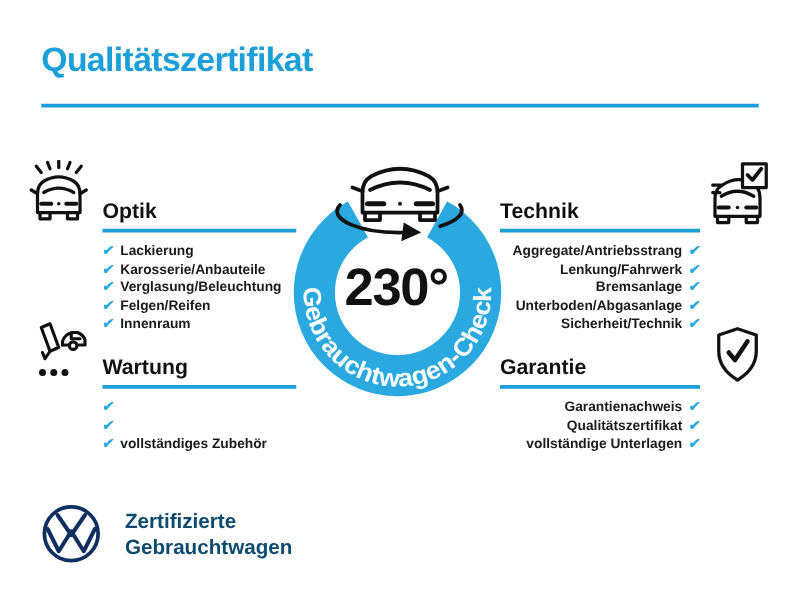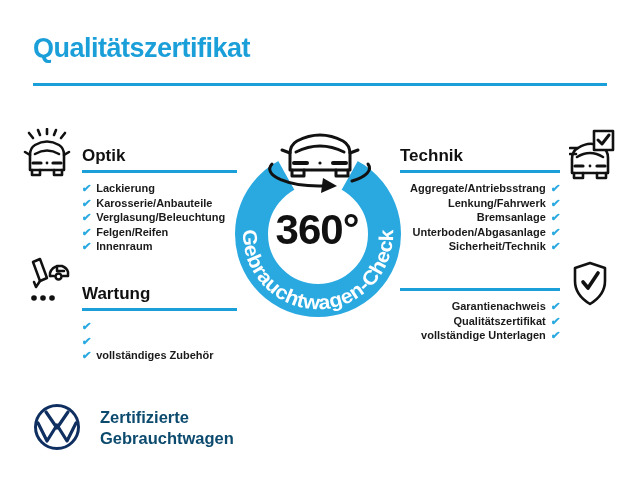--- a/index.html
+++ b/index.html
@@ -19,21 +19,21 @@
   .badge svg{position:absolute;left:0;top:0;}
   .degree{
     position:absolute;left:0;right:6px;top:90px;text-align:center;
     font-size:42px;line-height:40px;font-weight:bold;color:#111;letter-spacing:-1px;
   }
 
   
   .section{position:absolute;width:160px;}
   .sec-left{left:82px;text-align:left;}
   .sec-right{right:80px;text-align:left;}
-  .sec-top{top:146px;}
+  .sec-top{top:159px;}
   .sec-bottom{top:284px;}
   .heading{font-size:17px;font-weight:bold;color:#111;line-height:20px;}
   .underline{height:3px;background:#1b9fd9;margin-top:4px;}
   .sec-left .underline{width:155px;}
   .sec-right .underline{width:160px;}
   .list{margin-top:8px;}
   .item{display:flex;align-items:baseline;gap:5px;font-size:11px;font-weight:bold;
         color:#1a1a1a;line-height:14.6px;white-space:nowrap;}
   .sec-right .item{justify-content:flex-end;}
   .check{color:#2aa9e1;font-size:11px;transform:skewX(-8deg);}
@@ -74,21 +74,21 @@
       <path d="M 84,43 L 97,43" stroke-width="4"></path>
       <path d="M 123,43 L 136,43" stroke-width="4"></path>
       <circle cx="110" cy="43" r="1.6" fill="#111" stroke="none"></circle>
       <path d="M 80,33 L 72,30"></path>
       <path d="M 140,33 L 148,30"></path>
       <path d="M 62,44 A 50,17 0 0 0 114,66"></path>
       <path d="M 158,44 A 50,17 0 0 1 142,61"></path>
       <polygon points="113,58 127,66 111,73" fill="#111" stroke="none"></polygon>
     </g>
   </svg>
-  <div class="degree">360°</div>
+  <div class="degree">230°</div>
 </div>
 
 <svg class="corner-icon icon-optik" width="48" height="50" viewBox="0 0 48 50">
   <g stroke="#111" stroke-width="2.6" fill="none" stroke-linecap="round" stroke-linejoin="round">
     <path d="M 10,10 L 6,5"></path>
       <path d="M 17,7 L 15,2"></path>
       <path d="M 24,6 L 24,1"></path>
     <path d="M 31,7 L 33,2"></path>
       <path d="M 38,10 L 42,5"></path>
     <path d="M 7,42 L 7,27 Q 7,20 12,17 Q 24,10 36,17 Q 41,20 41,27 L 41,42 L 7,42"></path>
@@ -205,20 +205,21 @@
         <span class="check">✔</span>
       </div>
       <div class="item">
         <span class="check">✔</span>
         <span>vollständiges Zubehör</span>
       </div>
     </div>
 </div>
 
 <div class="section sec-right sec-bottom">
+  <div class="heading">Garantie</div>
   <div class="underline"></div>
   <div class="list">
       <div class="item">
         <span>Garantienachweis</span>
         <span class="check">✔</span>
       </div>
       <div class="item">
         <span>Qualitätszertifikat</span>
         <span class="check">✔</span>
       </div>

